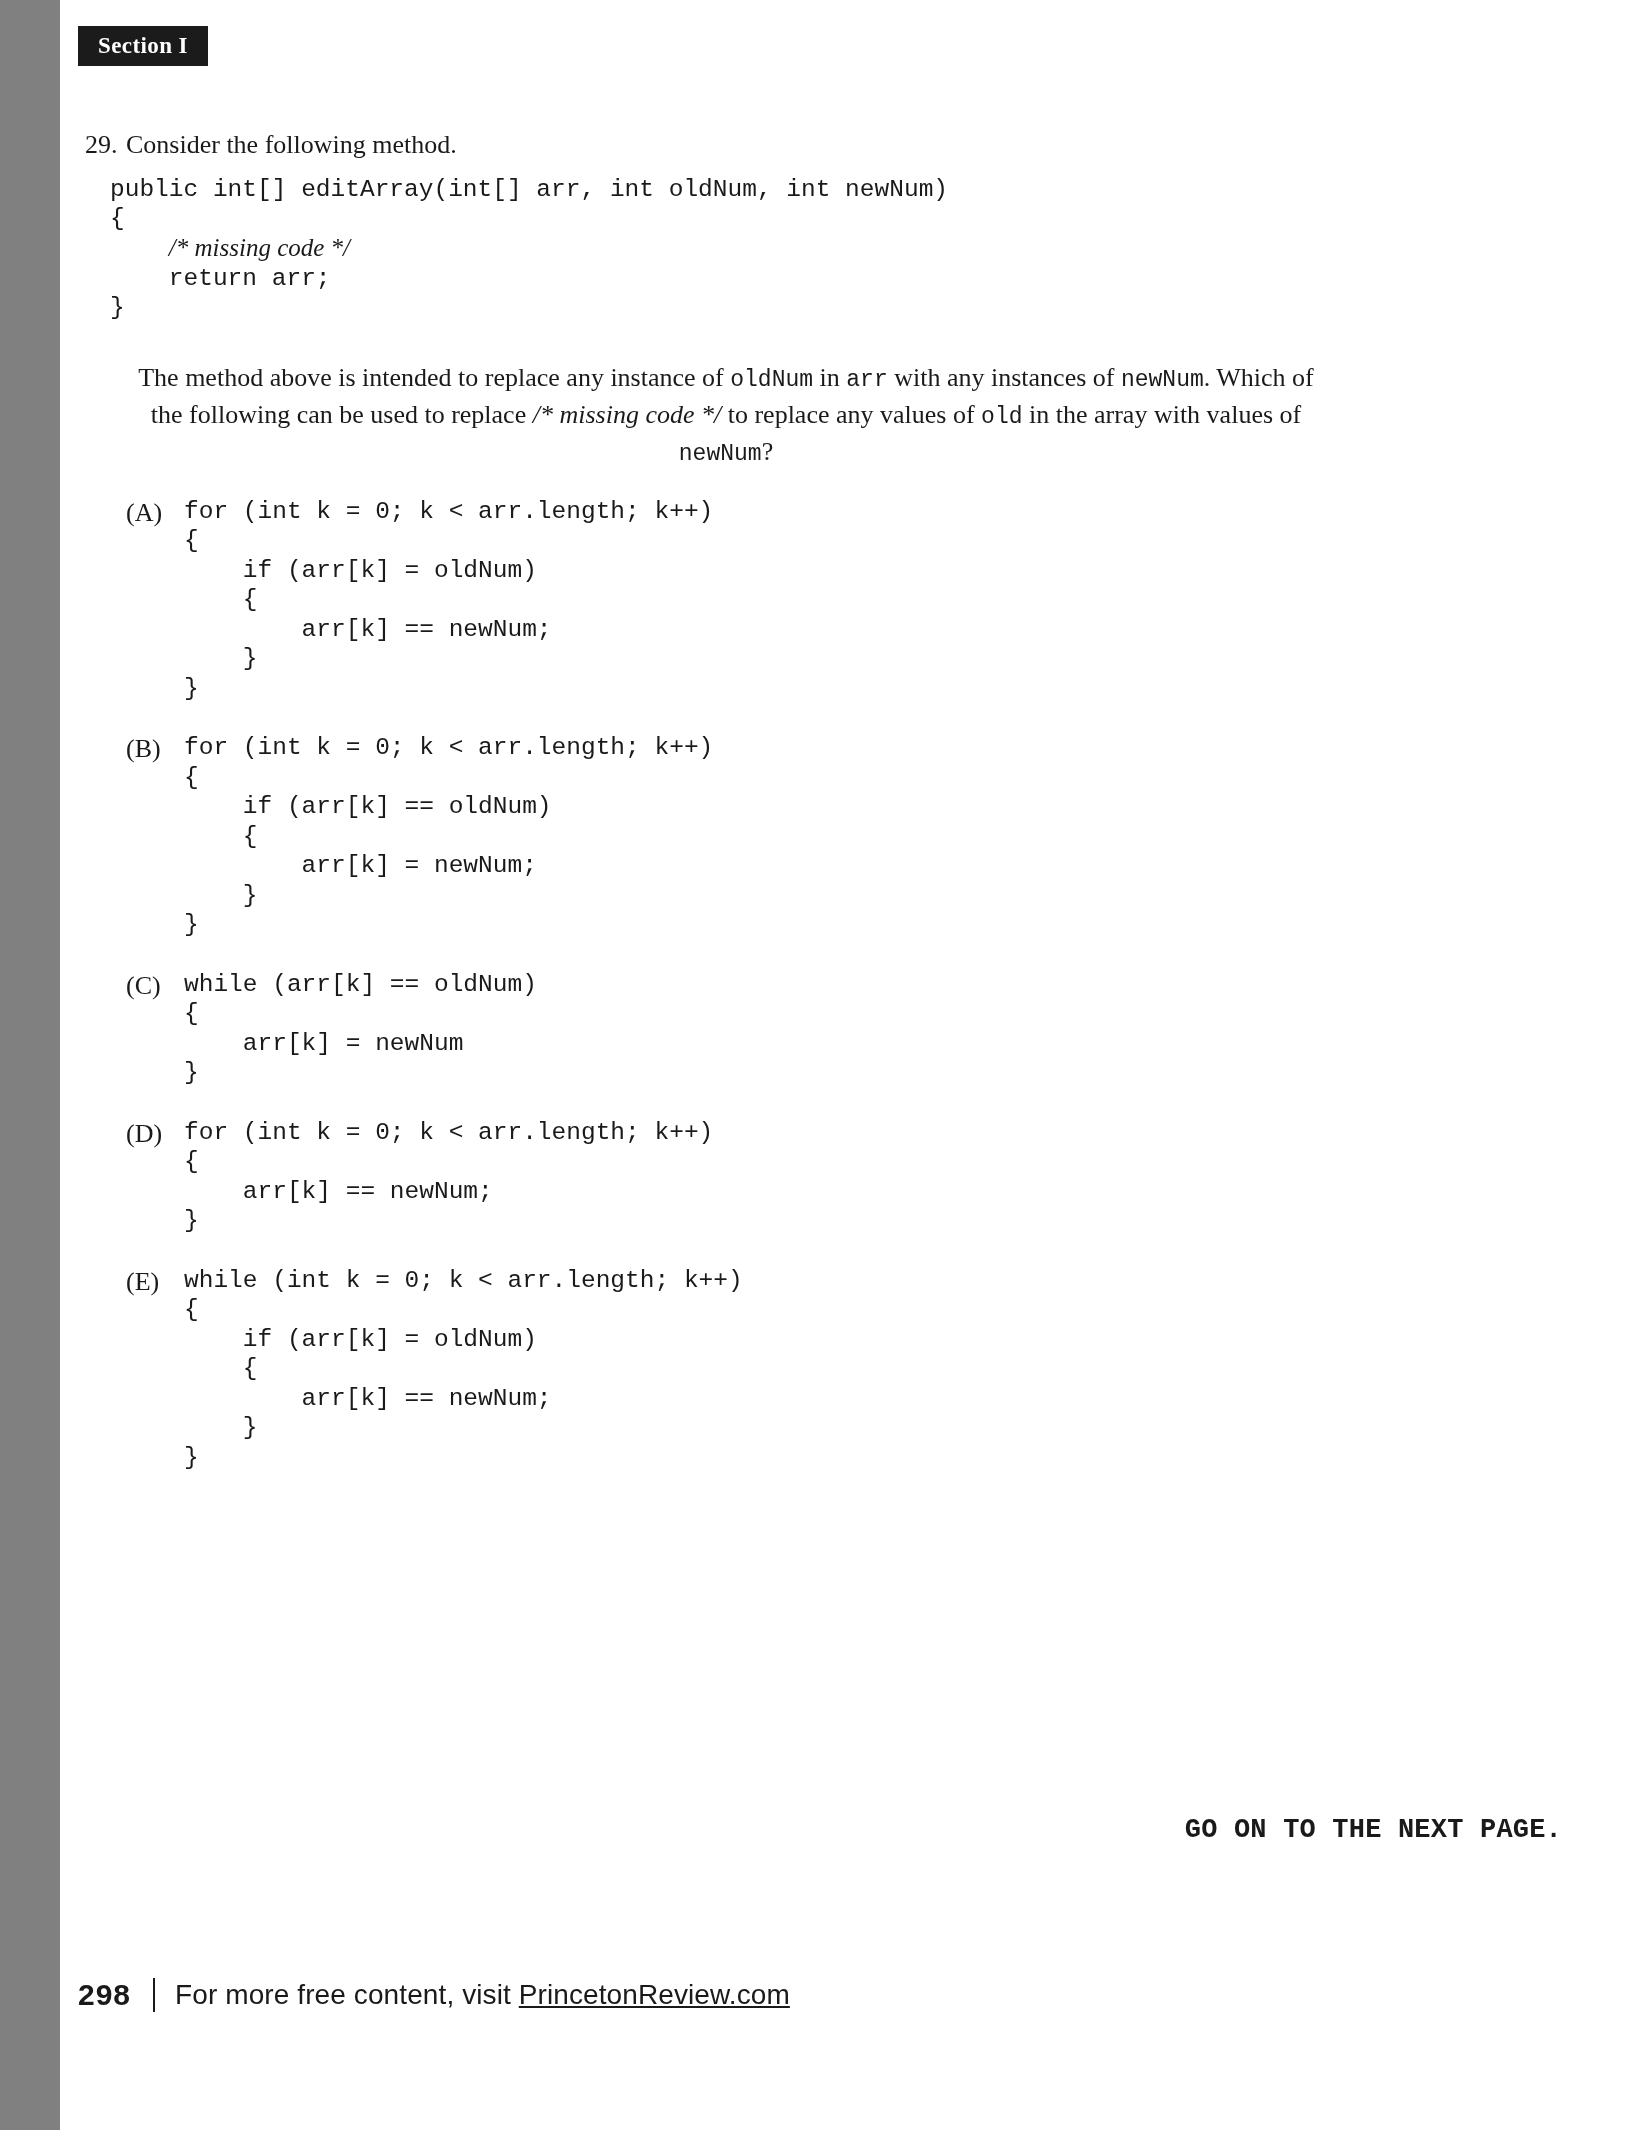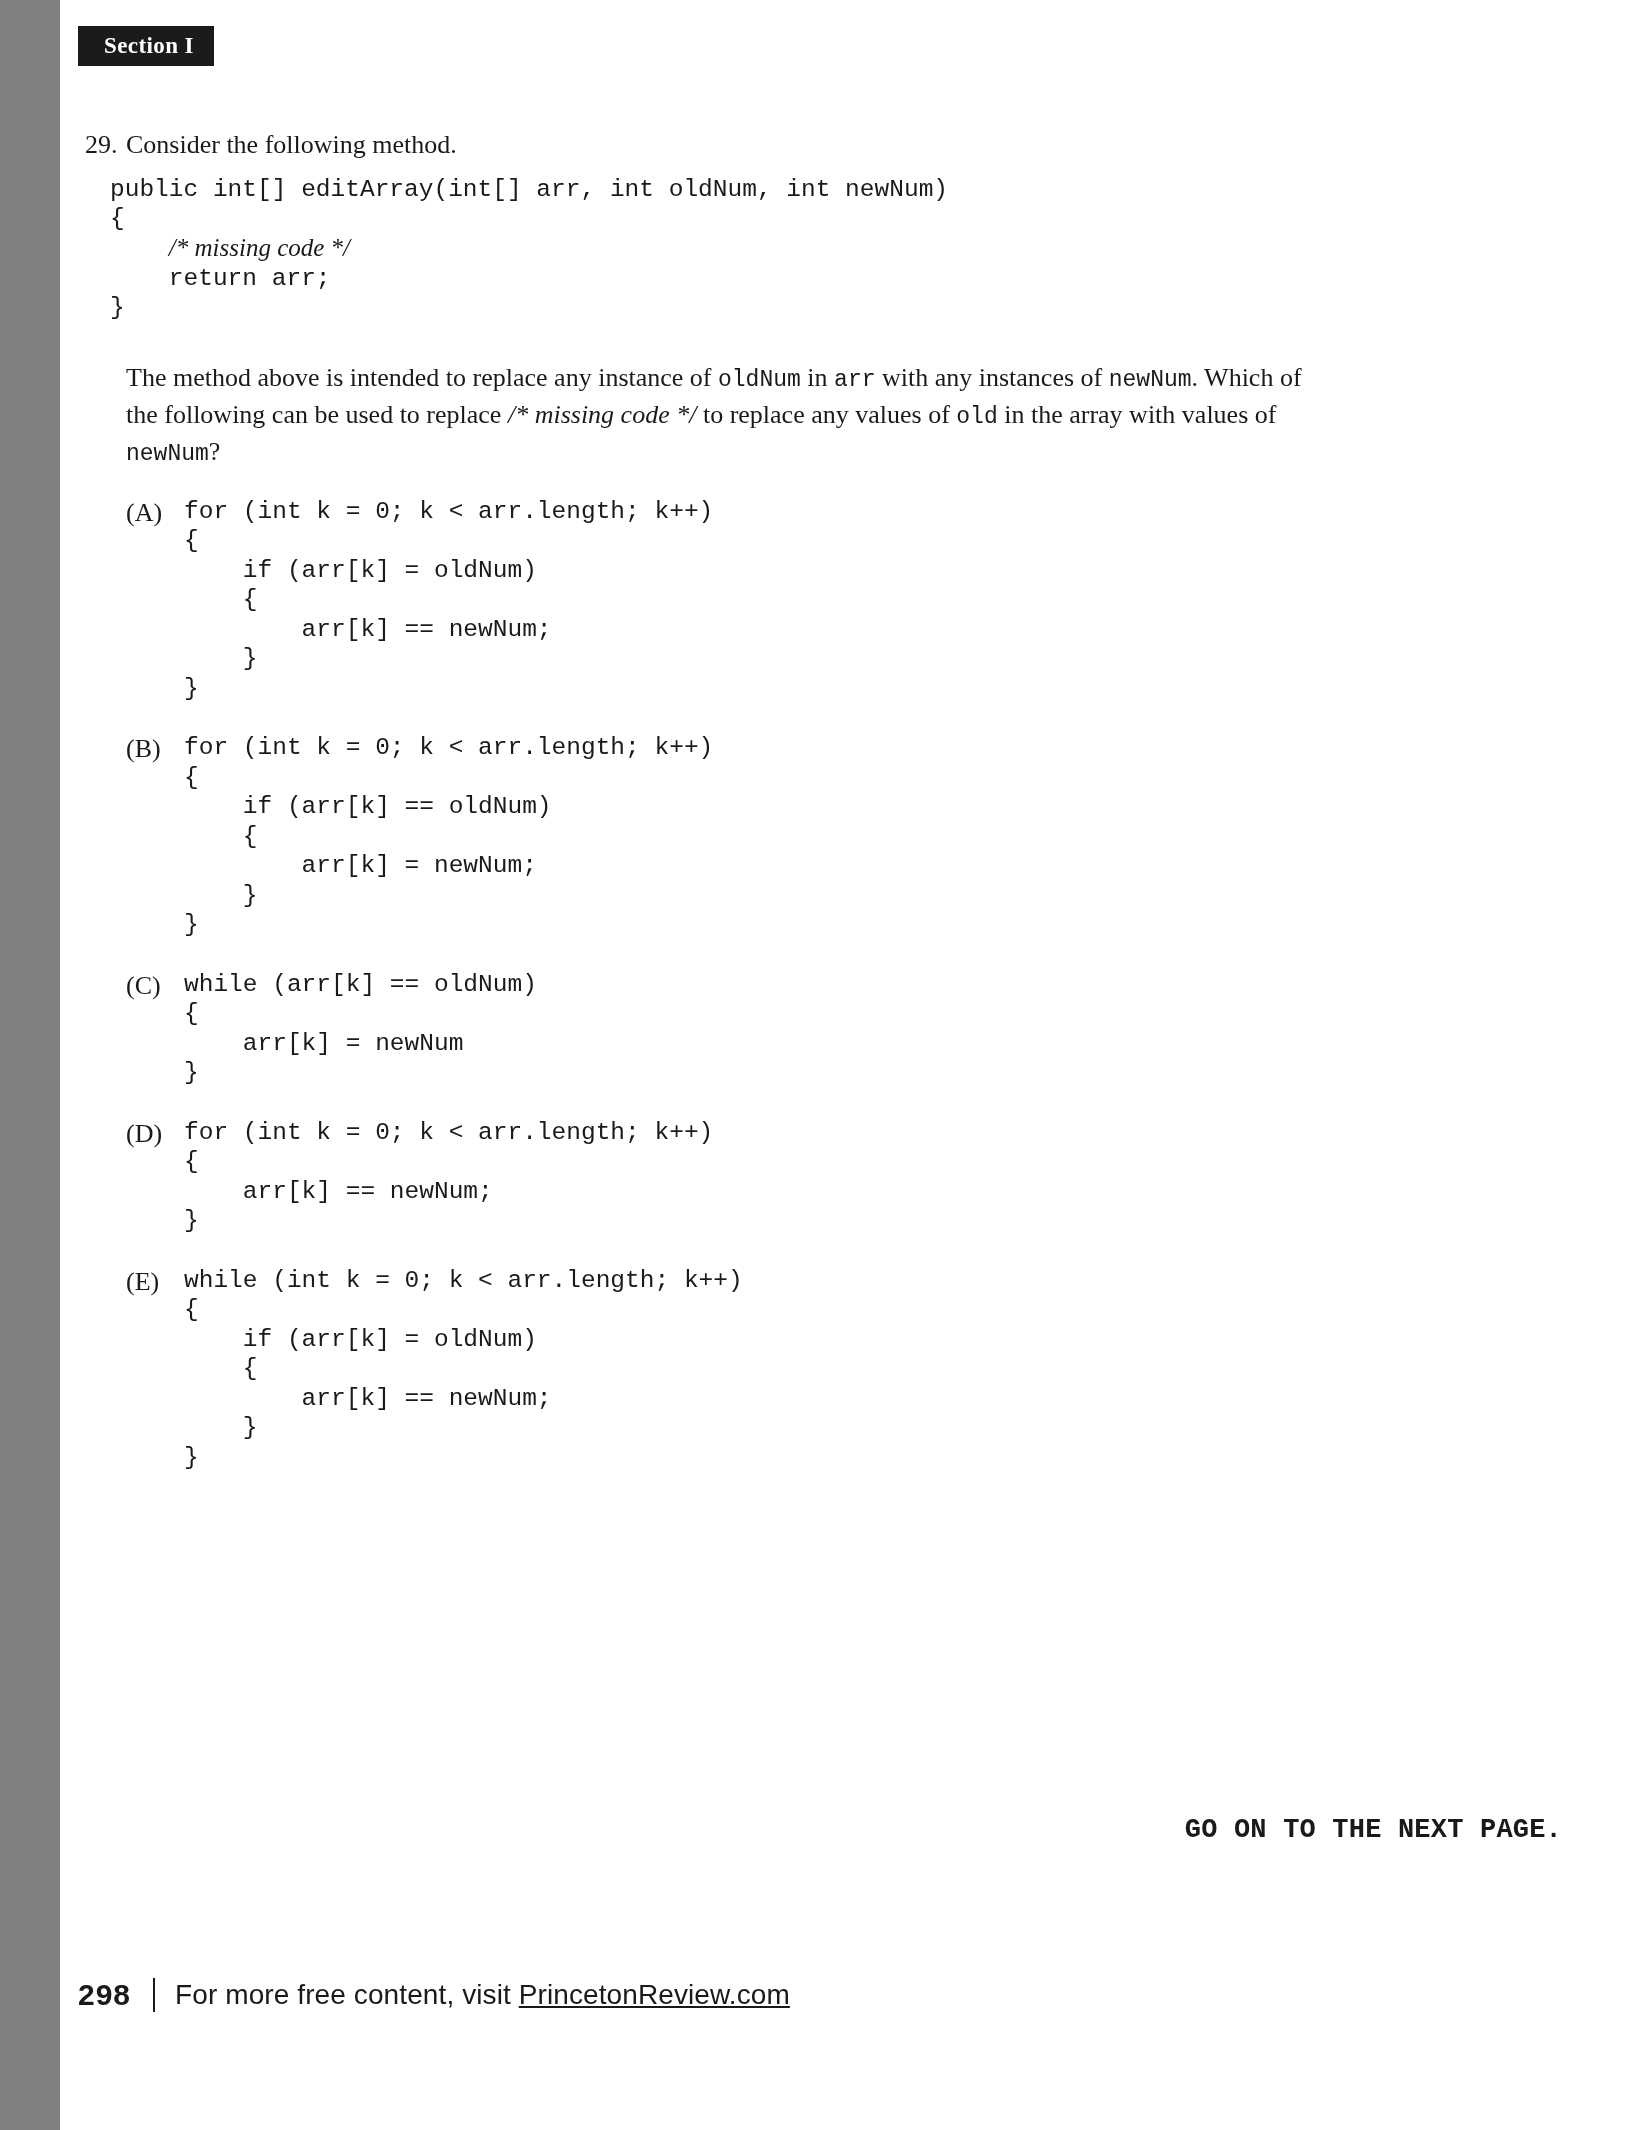--- a/index.html
+++ b/index.html
@@ -39,21 +39,21 @@
   .section-tab {
     position: absolute;
     left: 18px;
     top: 26px;
     background: #1b1b1b;
     color: #ffffff;
     font-family: "Liberation Serif", "DejaVu Serif", serif;
     font-weight: bold;
     font-size: 23px;
     letter-spacing: 0.4px;
-    padding: 8px 20px 9px 26px;
+    padding: 8px 20px 9px 20px;
     line-height: 1;
   }
 
   
   .question {
     position: absolute;
     left: 0;
     top: 128px;
     width: 1500px;
   }
@@ -88,21 +88,21 @@
     font-size: 25px;
   }
 
   
   .prose {
     margin-left: 66px;
     margin-top: 38px;
     width: 1200px;
     font-size: 26px;
     line-height: 1.42;
-    text-align: left;
+    text-align: center;
   }
   .mono-inline {
     font-family: "Liberation Mono", "DejaVu Sans Mono", monospace;
     font-size: 23px;
   }
   .ital-inline {
     font-style: italic;
     font-family: "Liberation Serif", "DejaVu Serif", serif;
   }
 

